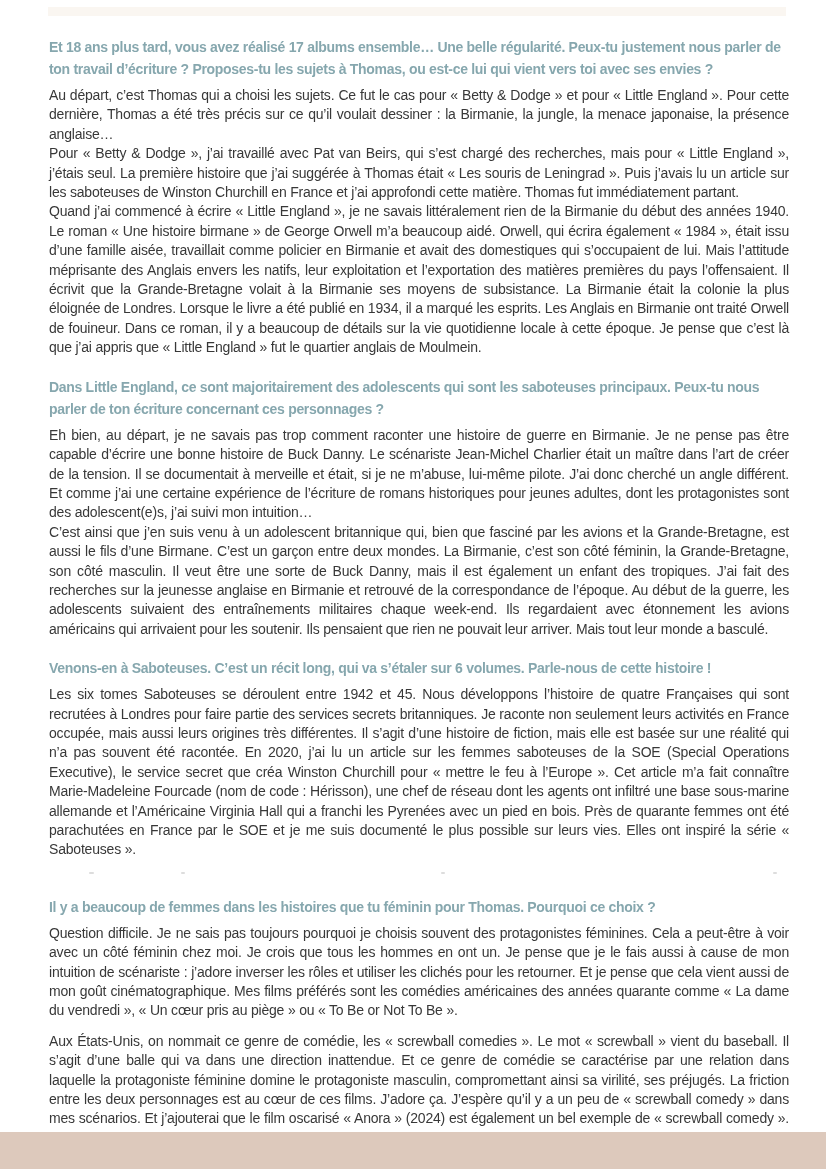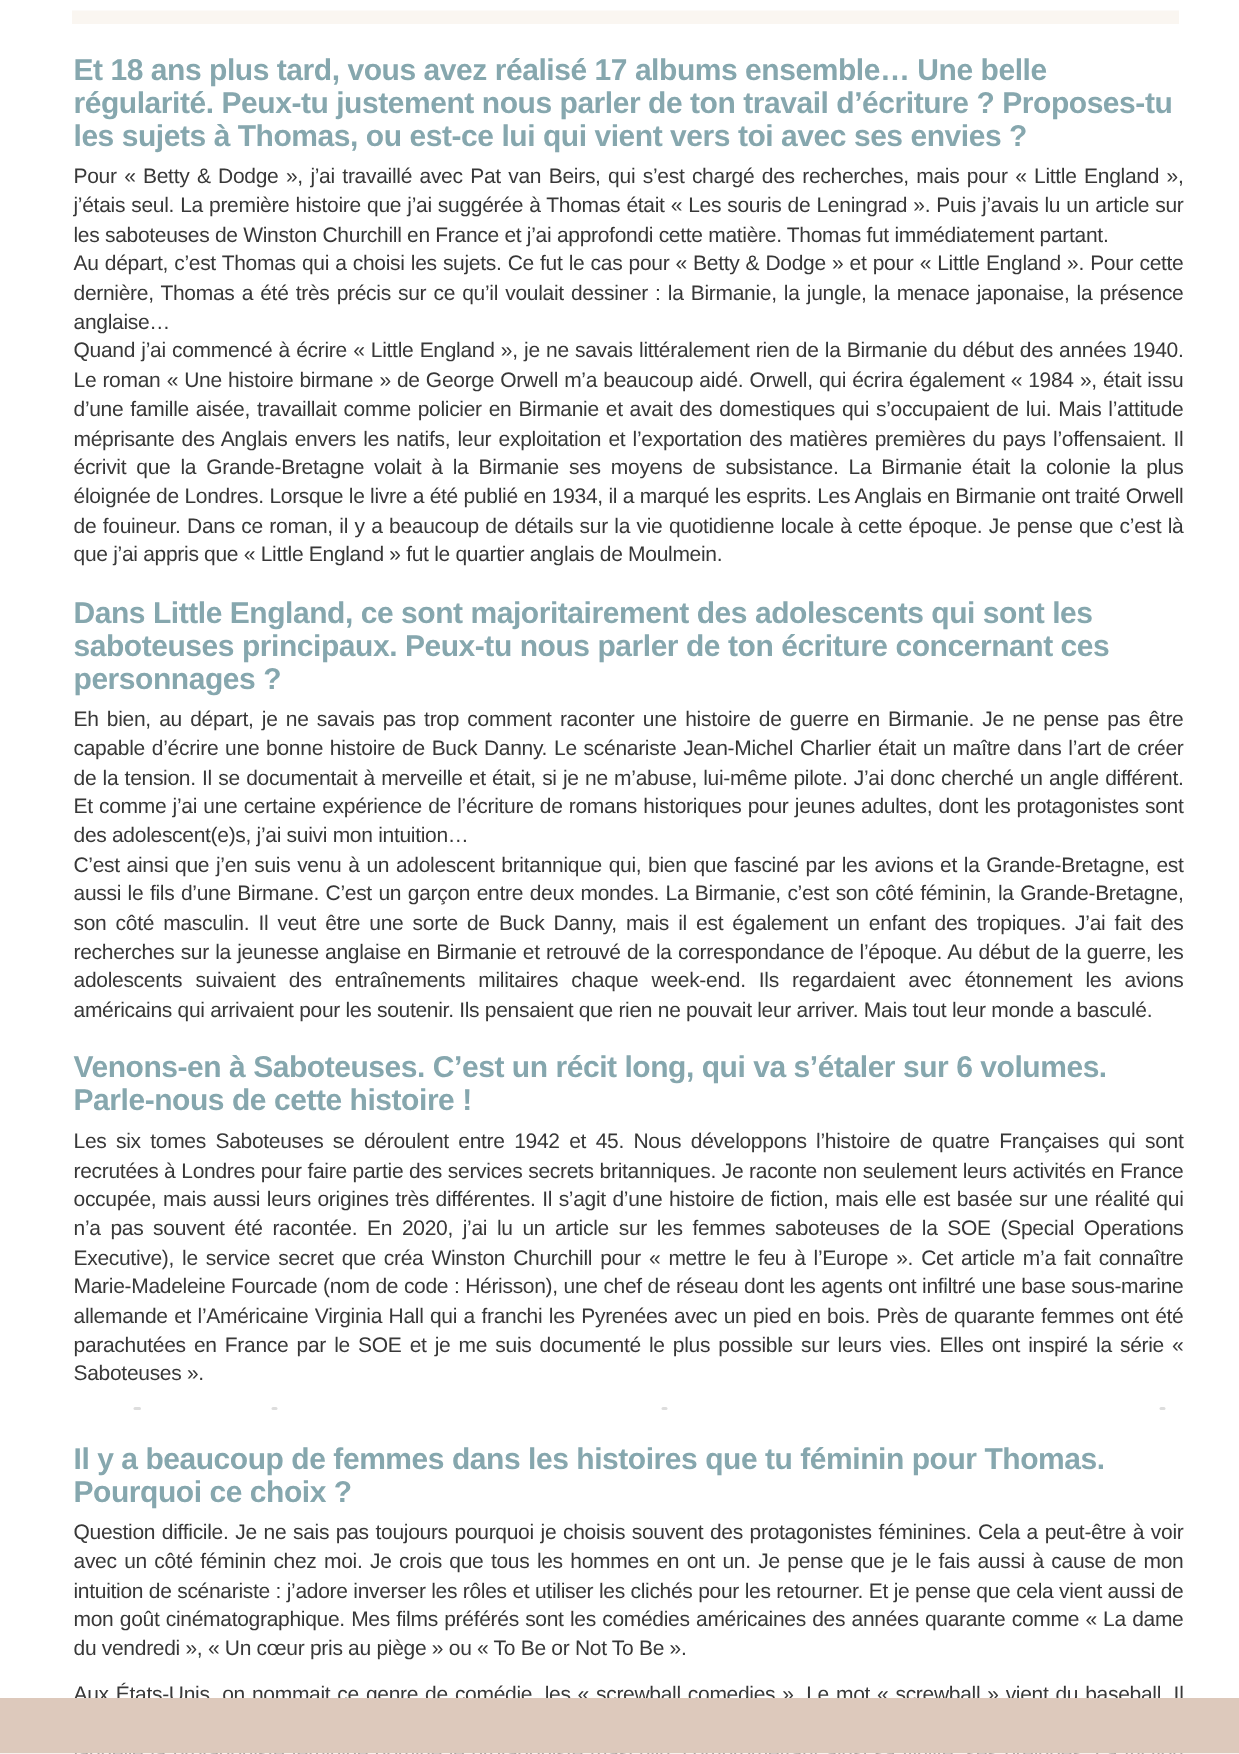--- a/index.html
+++ b/index.html
@@ -22,21 +22,21 @@
     left: 0; top: 1132px;
     width: 826px; height: 37px;
     background: #ddc9bc;
   }
   .content {
     position: absolute;
     left: 49px; top: 30px;
     width: 740px;
   }
   .question {
-    font-size: 20px;
+    font-size: 14px;
     font-weight: bold;
     color: #86a7ae;
     line-height: 22px;
     letter-spacing: -0.3px;
     margin: 18px 0 6px 0;
   }
   .qa-section.first .question { margin-top: 6px; }
   .answer {
     font-size: 14px;
     color: #383838;
@@ -65,22 +65,22 @@
 </style>
 </head>
 <body>
 
 <div class="top-strip"></div>
 
 <main class="content">
 
   <section class="qa-section first">
     <h2 class="question">Et 18 ans plus tard, vous avez réalisé 17 albums ensemble… Une belle régularité. Peux-tu justement nous parler de ton travail d’écriture ? Proposes-tu les sujets à Thomas, ou est-ce lui qui vient vers toi avec ses envies ?</h2>
+    <p class="answer">Au départ, c’est Thomas qui a choisi les sujets.  Ce fut le cas pour « Betty &amp; Dodge » et pour « Little England ». Pour cette dernière, Thomas a été très précis sur ce qu’il voulait dessiner : la Birmanie, la jungle, la menace japonaise, la présence anglaise…</p>
     <p class="answer">Pour « Betty &amp; Dodge », j’ai travaillé avec Pat van Beirs, qui s’est chargé des recherches, mais pour « Little England », j’étais seul. La première histoire que j’ai suggérée à Thomas était « Les souris de Leningrad ». Puis j’avais lu un article sur les saboteuses de Winston Churchill en France et j’ai approfondi cette matière. Thomas fut immédiatement partant.</p>
-    <p class="answer">Au départ, c’est Thomas qui a choisi les sujets.  Ce fut le cas pour « Betty &amp; Dodge » et pour « Little England ». Pour cette dernière, Thomas a été très précis sur ce qu’il voulait dessiner : la Birmanie, la jungle, la menace japonaise, la présence anglaise…</p>
     <p class="answer">Quand j’ai commencé à écrire « Little England », je ne savais littéralement rien de la Birmanie du début des années 1940. Le roman « Une histoire birmane » de George Orwell m’a beaucoup aidé. Orwell, qui écrira également « 1984 », était issu d’une famille aisée, travaillait comme policier en Birmanie et avait des domestiques qui s’occupaient de lui. Mais l’attitude méprisante des Anglais envers les natifs, leur exploitation et l’exportation des matières premières du pays l’offensaient. Il écrivit que la Grande-Bretagne volait à la Birmanie ses moyens de subsistance. La Birmanie était la colonie la plus éloignée de Londres. Lorsque le livre a été publié en 1934, il a marqué les esprits. Les Anglais en Birmanie ont traité Orwell de fouineur. Dans ce roman, il y a beaucoup de détails sur la vie quotidienne locale à cette époque. Je pense que c’est là que j’ai appris que « Little England » fut le quartier anglais de Moulmein.</p>
   </section>
 
   <section class="qa-section">
     <h2 class="question">Dans Little England, ce sont majoritairement des adolescents qui sont les saboteuses principaux. Peux-tu nous parler de ton écriture concernant ces personnages ?</h2>
     <p class="answer">Eh bien, au départ, je ne savais pas trop comment raconter une histoire de guerre en Birmanie. Je ne pense pas être capable d’écrire une bonne histoire de Buck Danny. Le scénariste Jean-Michel Charlier était un maître dans l’art de créer de la tension. Il se documentait à merveille et était, si je ne m’abuse, lui-même pilote. J’ai donc cherché un angle différent. Et comme j’ai une certaine expérience de l’écriture de romans historiques pour jeunes adultes, dont les protagonistes sont des adolescent(e)s, j’ai suivi mon intuition…</p>
     <p class="answer">C’est ainsi que j’en suis venu à un adolescent britannique qui, bien que fasciné par les avions et la Grande-Bretagne, est aussi le fils d’une Birmane. C’est un garçon entre deux mondes. La Birmanie, c’est son côté féminin, la Grande-Bretagne, son côté masculin. Il veut être une sorte de Buck Danny, mais il est également un enfant des tropiques. J’ai fait des recherches sur la jeunesse anglaise en Birmanie et retrouvé de la correspondance de l’époque. Au début de la guerre, les adolescents suivaient des entraînements militaires chaque week-end. Ils regardaient avec étonnement les avions américains qui arrivaient pour les soutenir. Ils pensaient que rien ne pouvait leur arriver. Mais tout leur monde a basculé.</p>
   </section>
 
   <section class="qa-section">

